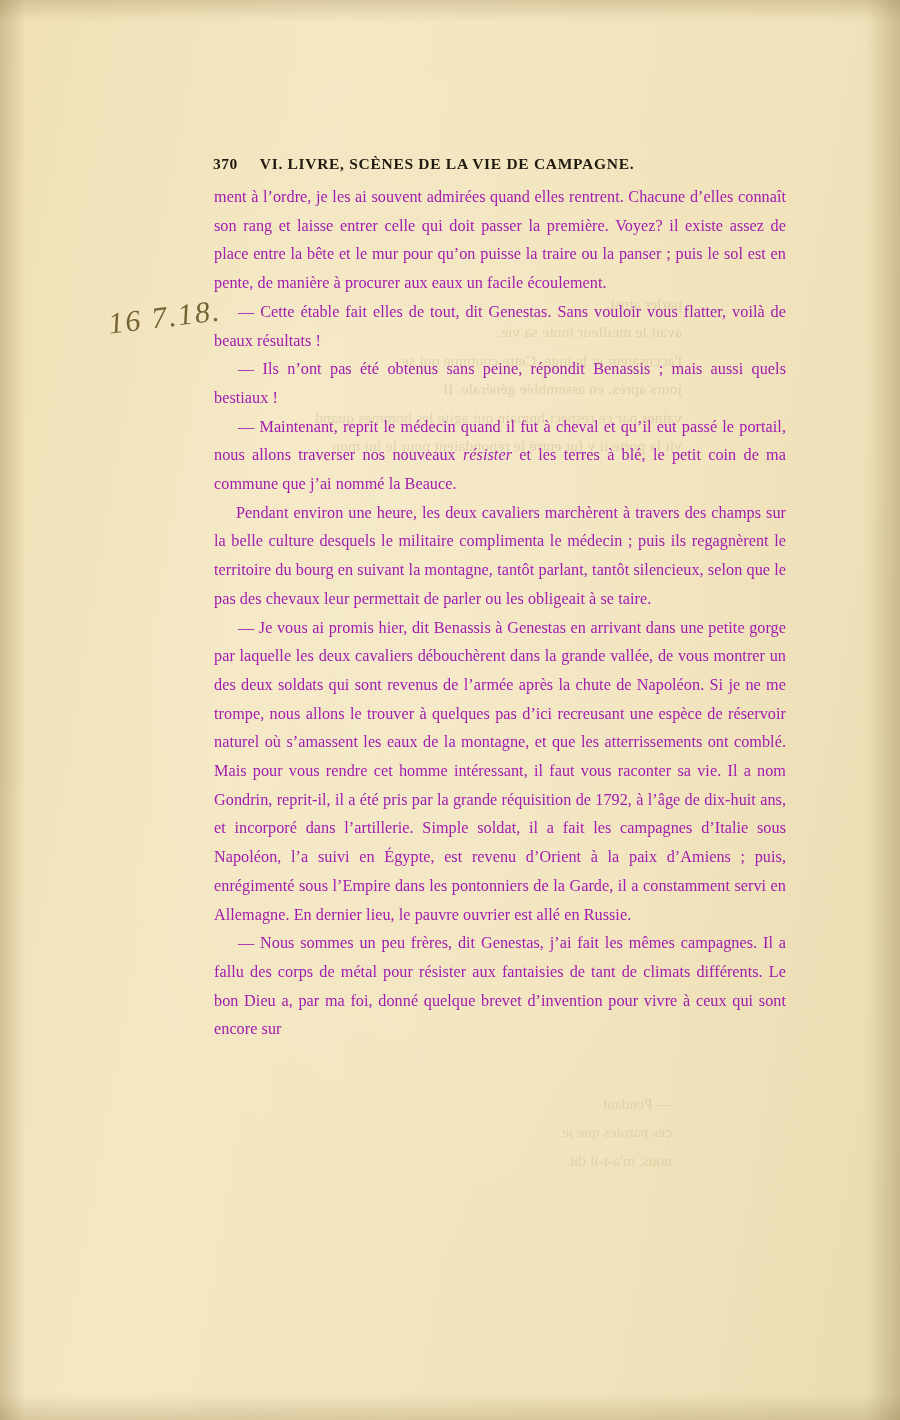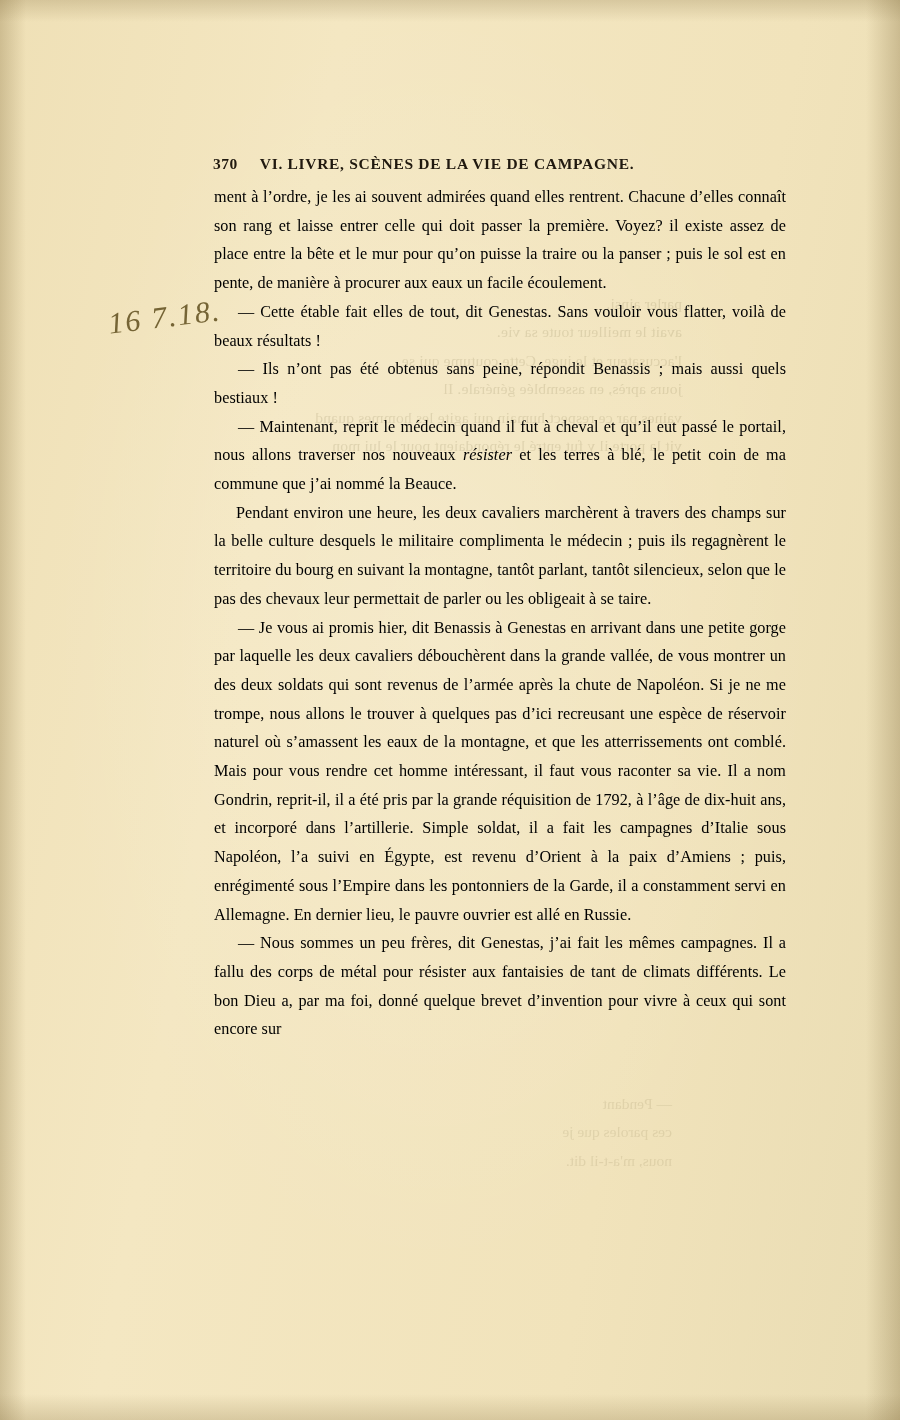--- a/index.html
+++ b/index.html
@@ -97,21 +97,21 @@
     letter-spacing: 0.5px;
   }
 
   .body-text {
     position: absolute;
     left: 214px;
     top: 183px;
     width: 572px;
     font-size: 16.2px;
     line-height: 28.7px;
-    color: #000000;
+    color: #a21caf;
     text-align: justify;
     font-family: "Liberation Serif", serif;
     letter-spacing: 0.05px;
   }
   .body-text p {
     margin: 0;
     text-indent: 0;
   }
   .body-text p.indent {
     text-indent: 22px;

